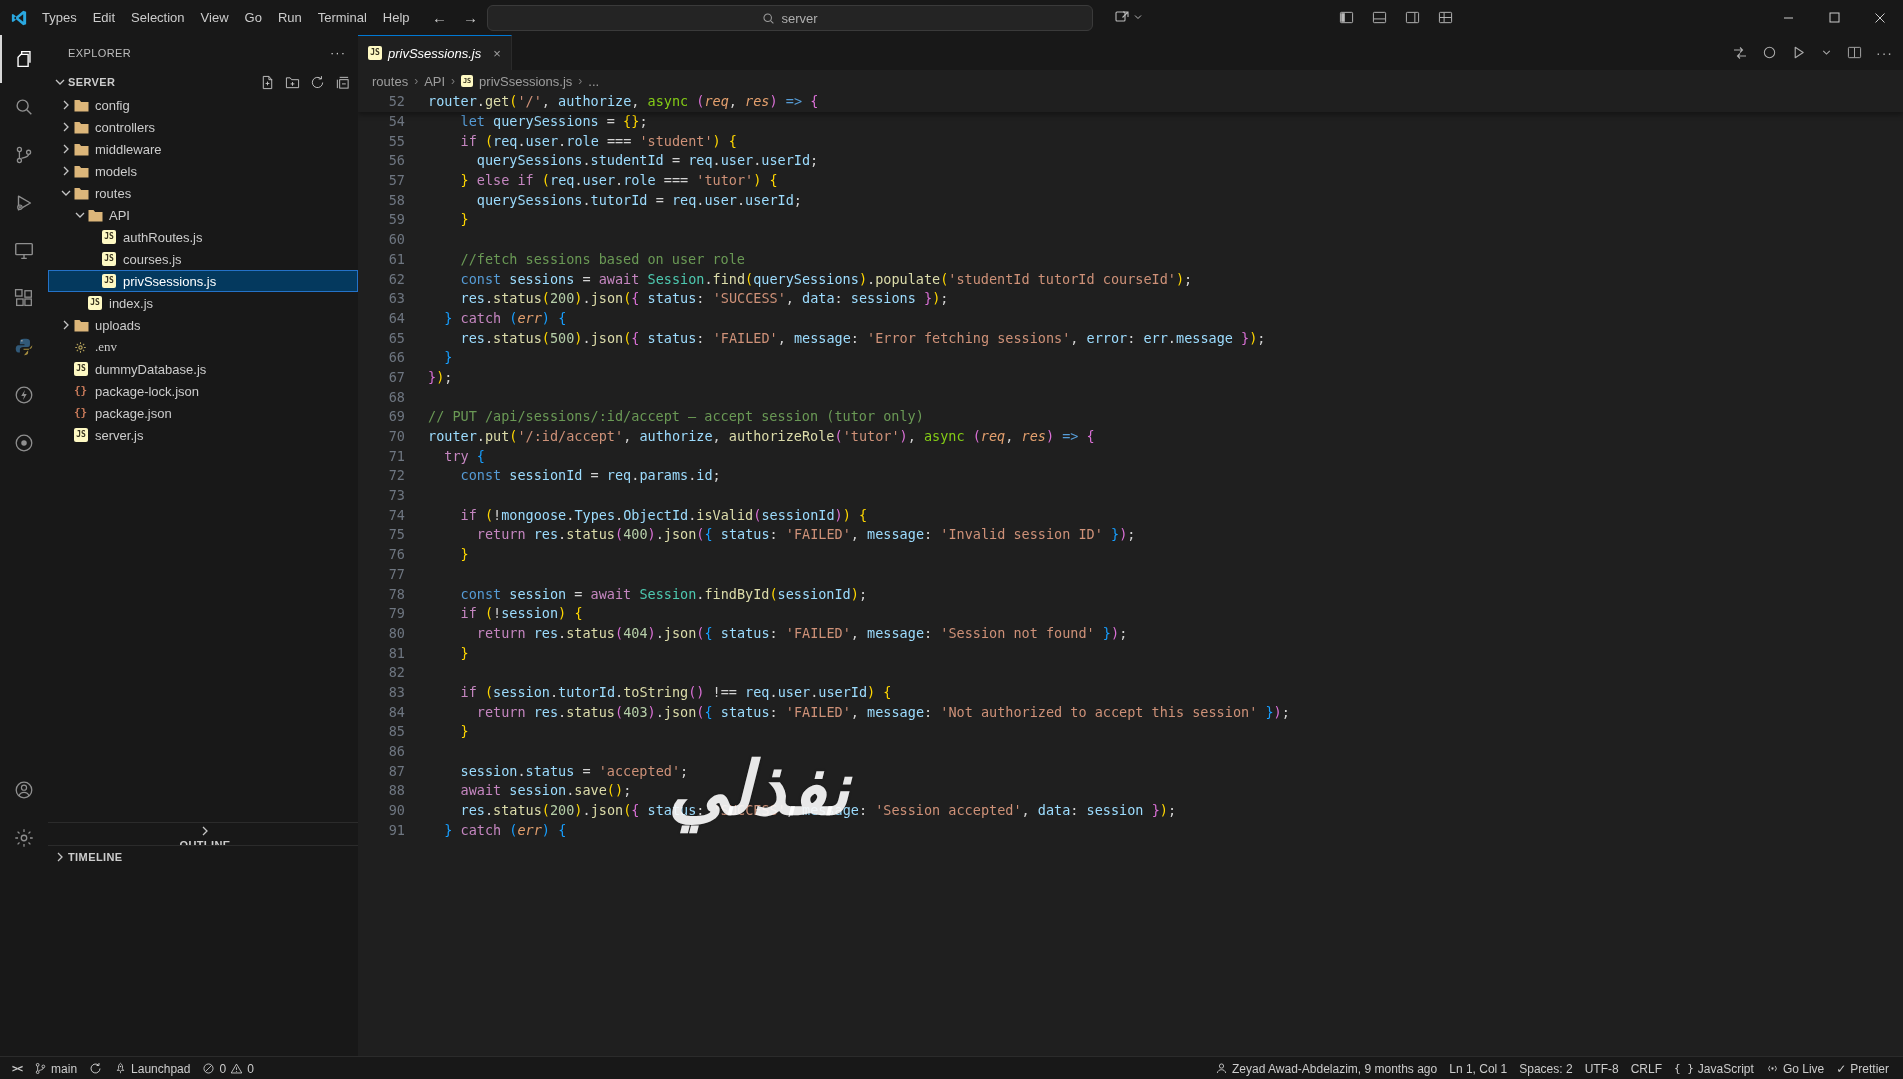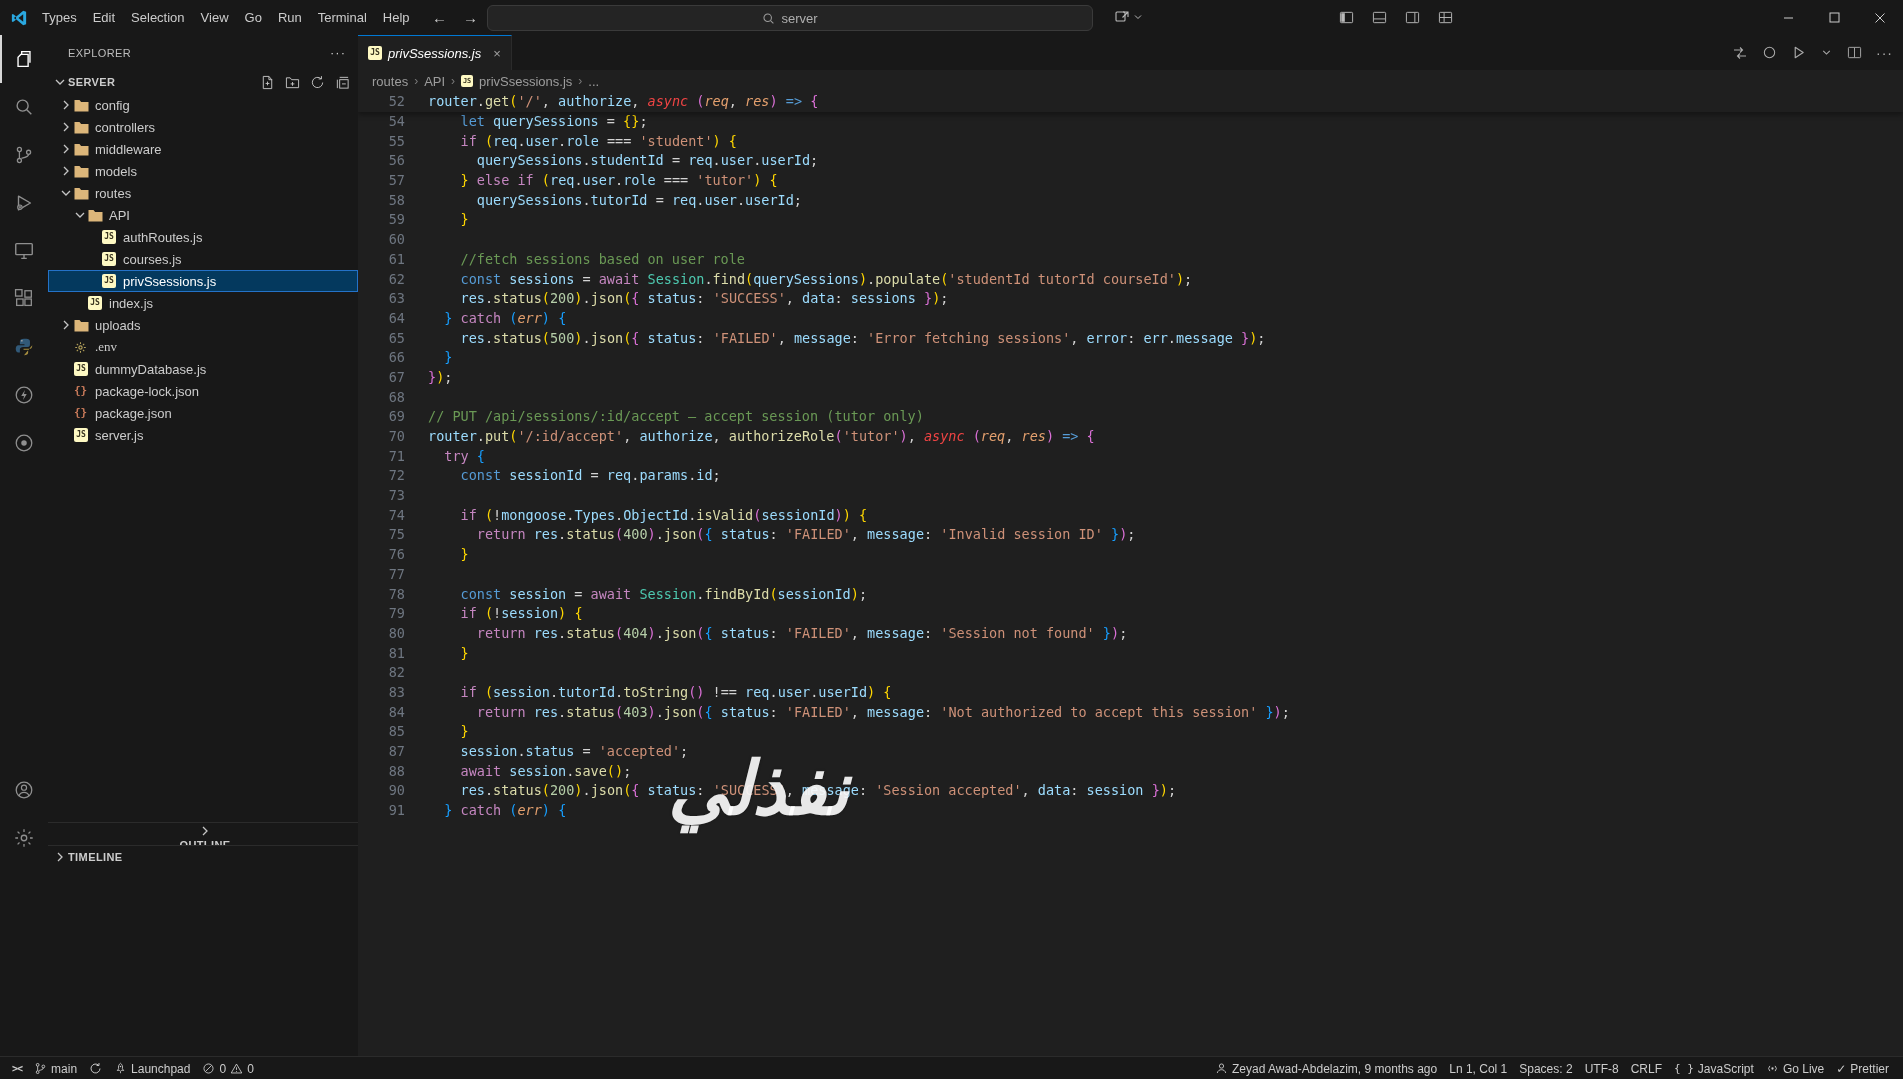--- a/index.html
+++ b/index.html
@@ -57,21 +57,21 @@
   .breadcrumbs{height:22px;display:flex;align-items:center;gap:6px;padding-left:14px;font-size:13px;color:#9d9d9d;}
   .bc-sep{color:#7a7a7a;font-size:12px;}
   .bc-js{width:12px;height:12px;line-height:12px;font-size:7px;}
   .codearea{position:absolute;left:0;top:57px;right:0;bottom:0;overflow:hidden;
             font-family:"DejaVu Sans Mono","Liberation Mono",monospace;font-size:13.5px;}
   .sticky{position:absolute;left:0;top:0;right:0;height:20px;background:#1f1f1f;z-index:6;box-shadow:0 3px 5px rgba(0,0,0,.35);}
   .lines{position:absolute;left:0;top:20px;right:0;}
   .code-line{display:flex;height:19.7px;line-height:19.7px;white-space:pre;}
   .ln{flex:0 0 47px;text-align:right;color:#6e7681;margin-right:23px;user-select:none;}
   .code-text{white-space:pre;}
-  .tk-k{color:#569cd6}.tk-ki{color:#ef4444;font-style:italic}.tk-c{color:#c586c0}.tk-s{color:#ce9178}
+  .tk-k{color:#569cd6}.tk-ki{color:#84cc16;}.tk-c{color:#c586c0}.tk-s{color:#ce9178}
   .tk-n{color:#b5cea8}.tk-f{color:#dcdcaa}.tk-v{color:#9cdcfe}.tk-d{color:#d4d4d4}
   .tk-m{color:#6a9955}.tk-t{color:#4ec9b0}.tk-a{color:#e4a06e;font-style:italic}
   .tk-g{color:#ffd700}.tk-p{color:#da70d6}.tk-b{color:#179fff}
 
   
   .statusbar{position:absolute;left:0;top:1056px;width:100%;height:23px;background:#181818;border-top:1px solid #2b2b2b;
              display:flex;align-items:center;font-size:12px;color:#cccccc;}
   .sb-left{display:flex;align-items:center;padding-left:6px;height:100%;}
   .sb-right{margin-left:auto;display:flex;align-items:center;padding-right:8px;height:100%;}
   .sb-item{display:flex;align-items:center;gap:4px;padding:0 6px;height:100%;white-space:nowrap;}
@@ -548,20 +548,21 @@
           <div class="code-line"><span class="ln">76</span><span class="code-text"><span class="tk-d">    </span><span class="tk-g">}</span></span></div>
           <div class="code-line"><span class="ln">77</span><span class="code-text"></span></div>
           <div class="code-line"><span class="ln">78</span><span class="code-text"><span class="tk-d">    </span><span class="tk-k">const</span><span class="tk-d"> </span><span class="tk-v">session</span><span class="tk-d"> = </span><span class="tk-c">await</span><span class="tk-d"> </span><span class="tk-t">Session</span><span class="tk-d">.</span><span class="tk-f">findById</span><span class="tk-g">(</span><span class="tk-v">sessionId</span><span class="tk-g">)</span><span class="tk-d">;</span></span></div>
           <div class="code-line"><span class="ln">79</span><span class="code-text"><span class="tk-d">    </span><span class="tk-c">if</span><span class="tk-d"> </span><span class="tk-g">(</span><span class="tk-d">!</span><span class="tk-v">session</span><span class="tk-g">)</span><span class="tk-d"> </span><span class="tk-g">{</span></span></div>
           <div class="code-line"><span class="ln">80</span><span class="code-text"><span class="tk-d">      </span><span class="tk-c">return</span><span class="tk-d"> </span><span class="tk-v">res</span><span class="tk-d">.</span><span class="tk-f">status</span><span class="tk-p">(</span><span class="tk-n">404</span><span class="tk-p">)</span><span class="tk-d">.</span><span class="tk-f">json</span><span class="tk-p">(</span><span class="tk-b">{</span><span class="tk-d"> </span><span class="tk-v">status</span><span class="tk-d">: </span><span class="tk-s">'FAILED'</span><span class="tk-d">, </span><span class="tk-v">message</span><span class="tk-d">: </span><span class="tk-s">'Session not found'</span><span class="tk-d"> </span><span class="tk-b">}</span><span class="tk-p">)</span><span class="tk-d">;</span></span></div>
           <div class="code-line"><span class="ln">81</span><span class="code-text"><span class="tk-d">    </span><span class="tk-g">}</span></span></div>
           <div class="code-line"><span class="ln">82</span><span class="code-text"></span></div>
           <div class="code-line"><span class="ln">83</span><span class="code-text"><span class="tk-d">    </span><span class="tk-c">if</span><span class="tk-d"> </span><span class="tk-g">(</span><span class="tk-v">session</span><span class="tk-d">.</span><span class="tk-v">tutorId</span><span class="tk-d">.</span><span class="tk-f">toString</span><span class="tk-p">()</span><span class="tk-d"> !== </span><span class="tk-v">req</span><span class="tk-d">.</span><span class="tk-v">user</span><span class="tk-d">.</span><span class="tk-v">userId</span><span class="tk-g">)</span><span class="tk-d"> </span><span class="tk-g">{</span></span></div>
           <div class="code-line"><span class="ln">84</span><span class="code-text"><span class="tk-d">      </span><span class="tk-c">return</span><span class="tk-d"> </span><span class="tk-v">res</span><span class="tk-d">.</span><span class="tk-f">status</span><span class="tk-p">(</span><span class="tk-n">403</span><span class="tk-p">)</span><span class="tk-d">.</span><span class="tk-f">json</span><span class="tk-p">(</span><span class="tk-b">{</span><span class="tk-d"> </span><span class="tk-v">status</span><span class="tk-d">: </span><span class="tk-s">'FAILED'</span><span class="tk-d">, </span><span class="tk-v">message</span><span class="tk-d">: </span><span class="tk-s">'Not authorized to accept this session'</span><span class="tk-d"> </span><span class="tk-b">}</span><span class="tk-p">)</span><span class="tk-d">;</span></span></div>
           <div class="code-line"><span class="ln">85</span><span class="code-text"><span class="tk-d">    </span><span class="tk-g">}</span></span></div>
+          <div class="code-line"><span class="ln">86</span><span class="code-text"></span></div>
           <div class="code-line"><span class="ln">87</span><span class="code-text"><span class="tk-d">    </span><span class="tk-v">session</span><span class="tk-d">.</span><span class="tk-v">status</span><span class="tk-d"> = </span><span class="tk-s">'accepted'</span><span class="tk-d">;</span></span></div>
           <div class="code-line"><span class="ln">88</span><span class="code-text"><span class="tk-d">    </span><span class="tk-c">await</span><span class="tk-d"> </span><span class="tk-v">session</span><span class="tk-d">.</span><span class="tk-f">save</span><span class="tk-g">()</span><span class="tk-d">;</span></span></div>
           <div class="code-line"><span class="ln">90</span><span class="code-text"><span class="tk-d">    </span><span class="tk-v">res</span><span class="tk-d">.</span><span class="tk-f">status</span><span class="tk-g">(</span><span class="tk-n">200</span><span class="tk-g">)</span><span class="tk-d">.</span><span class="tk-f">json</span><span class="tk-g">(</span><span class="tk-p">{</span><span class="tk-d"> </span><span class="tk-v">status</span><span class="tk-d">: </span><span class="tk-s">'SUCCESS'</span><span class="tk-d">, </span><span class="tk-v">message</span><span class="tk-d">: </span><span class="tk-s">'Session accepted'</span><span class="tk-d">, </span><span class="tk-v">data</span><span class="tk-d">: </span><span class="tk-v">session</span><span class="tk-d"> </span><span class="tk-p">}</span><span class="tk-g">)</span><span class="tk-d">;</span></span></div>
           <div class="code-line"><span class="ln">91</span><span class="code-text"><span class="tk-d">  </span><span class="tk-b">}</span><span class="tk-d"> </span><span class="tk-c">catch</span><span class="tk-d"> </span><span class="tk-b">(</span><span class="tk-a">err</span><span class="tk-b">)</span><span class="tk-d"> </span><span class="tk-b">{</span></span></div>
         </div>
     </div>
   </div>
 
   <div class="watermark">
     <div class="wm-ar">نفذلي</div>

